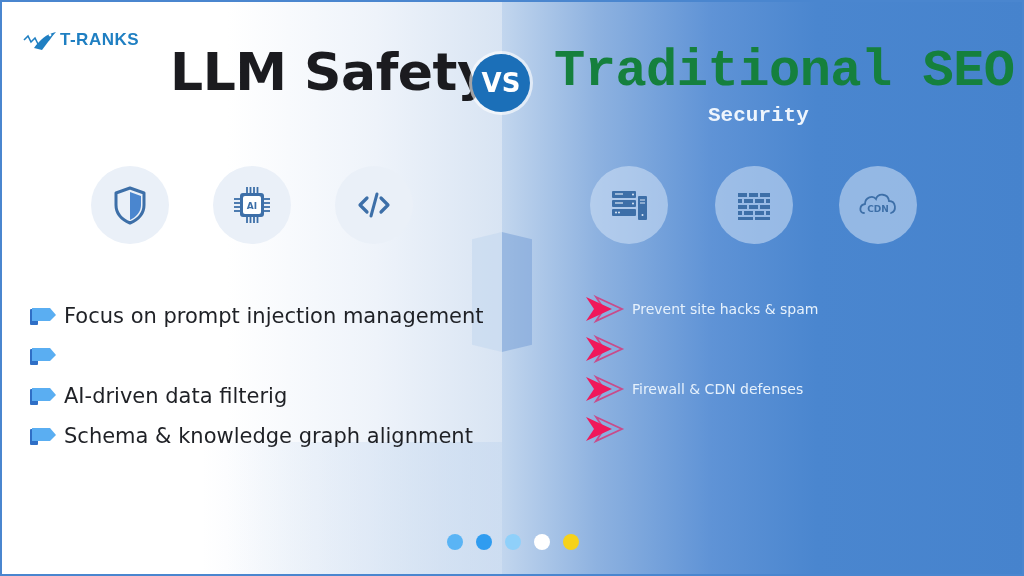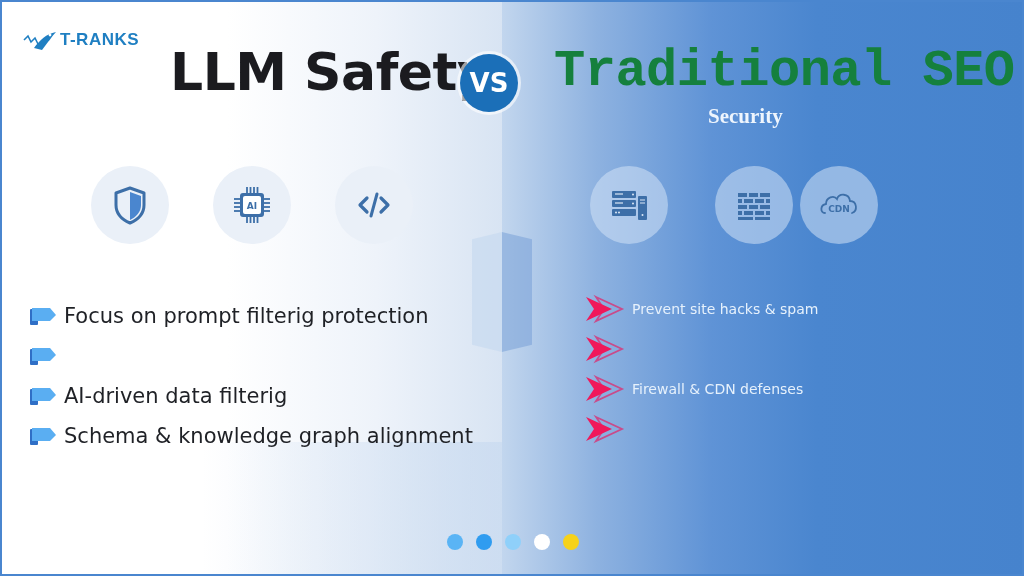--- a/index.html
+++ b/index.html
@@ -46,36 +46,36 @@
   .logo-mark { width: 36px; height: 22px; }
   .logo-text { color: #1f7fc2; font-weight: 700; font-size: 17px; letter-spacing: 0.5px; }
 
   
   .title-left {
     position: absolute; left: 168px; top: 40px;
     font-size: 52px; font-weight: 700; color: #1b1b1f; letter-spacing: -0.5px;
     font-family: "DejaVu Sans", sans-serif;
   }
   .vs-badge {
-    position: absolute; left: 458px; top: 52px; width: 58px; height: 58px; border-radius: 50%;
+    position: absolute; left: 470px; top: 52px; width: 58px; height: 58px; border-radius: 50%;
     background: #1b6fb8;
     color: #ffffff; font-weight: 700; font-size: 26px;
     display: flex; align-items: center; justify-content: center;
     font-family: "DejaVu Sans", sans-serif;
     box-shadow: 0 0 0 3px rgba(255,255,255,0.6);
   }
   .title-right {
     position: absolute; left: 552px; top: 40px;
     font-size: 52px; font-weight: 700; color: #15803d; letter-spacing: -0.5px;
     font-family: Liberation Mono, monospace;
   }
   .subtitle-right {
     position: absolute; left: 706px; top: 102px;
     font-size: 21px; font-weight: 700; color: #eef5fd;
-    font-family: Liberation Serif, serif;
+    font-family: Liberation Mono, monospace;
   }
 
   
   .icon-circle {
     position: absolute; width: 78px; height: 78px; border-radius: 50%;
     display: flex; align-items: center; justify-content: center;
   }
   .icon-circle.light { background: #eaf0f8; }
   .icon-circle.dark { background: rgba(210, 226, 245, 0.55); }
   .icon-circle svg { width: 44px; height: 44px; }
@@ -201,34 +201,34 @@
           <rect x="28" y="22" width="10" height="4"></rect>
         <rect x="6" y="28" width="4" height="4"></rect>
           <rect x="12" y="28" width="9" height="4"></rect>
           <rect x="23" y="28" width="9" height="4"></rect>
           <rect x="34" y="28" width="4" height="4"></rect>
         <rect x="6" y="34" width="15" height="3"></rect>
           <rect x="23" y="34" width="15" height="3"></rect>
       </g>
     </svg>
   </div>
-  <div class="icon-circle dark" style="left:798px; top:164px;align-items:center;">
+  <div class="icon-circle dark" style="left:837px; top:164px;align-items:center;">
     <svg viewBox="0 0 44 44">
       <path d="M8 30 C3 30 3 22 9 21 C9 14 17 12 20 16 C22 10 32 10 33 18 C40 18 41 28 35 30" fill="none" stroke="#3d6fa8" stroke-width="1.8" stroke-linecap="round"></path>
       <text x="22" y="29" text-anchor="middle" font-size="9" font-weight="700" fill="#3d6fa8" font-family="DejaVu Sans, sans-serif">CDN</text>
     </svg>
   </div>
 
   <div class="list-left">
     <div class="item">
       <svg class="bullet" viewBox="0 0 30 22">
         <rect x="2" y="4" width="8" height="16" rx="1" fill="#2f6fc6"></rect>
         <path d="M4 3 L22 3 L28 10 L22 16 L4 16 Z" fill="#5aaef2"></path>
       </svg>
-      <span>Focus on prompt filterig protection</span>
+      <span>Focus on prompt injection management</span>
     </div>
     <div class="item">
       <svg class="bullet" viewBox="0 0 30 22">
         <rect x="2" y="4" width="8" height="16" rx="1" fill="#2f6fc6"></rect>
         <path d="M4 3 L22 3 L28 10 L22 16 L4 16 Z" fill="#5aaef2"></path>
       </svg>
     </div>
     <div class="item">
       <svg class="bullet" viewBox="0 0 30 22">
         <rect x="2" y="4" width="8" height="16" rx="1" fill="#2f6fc6"></rect>

